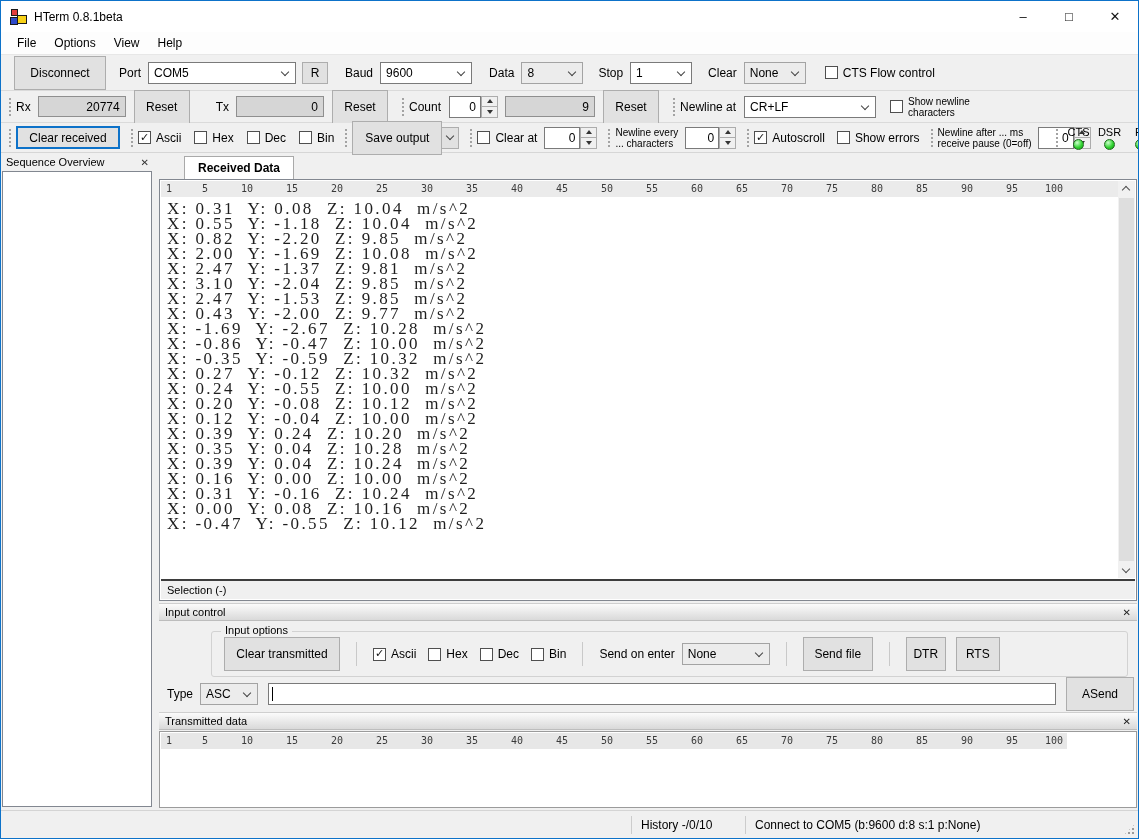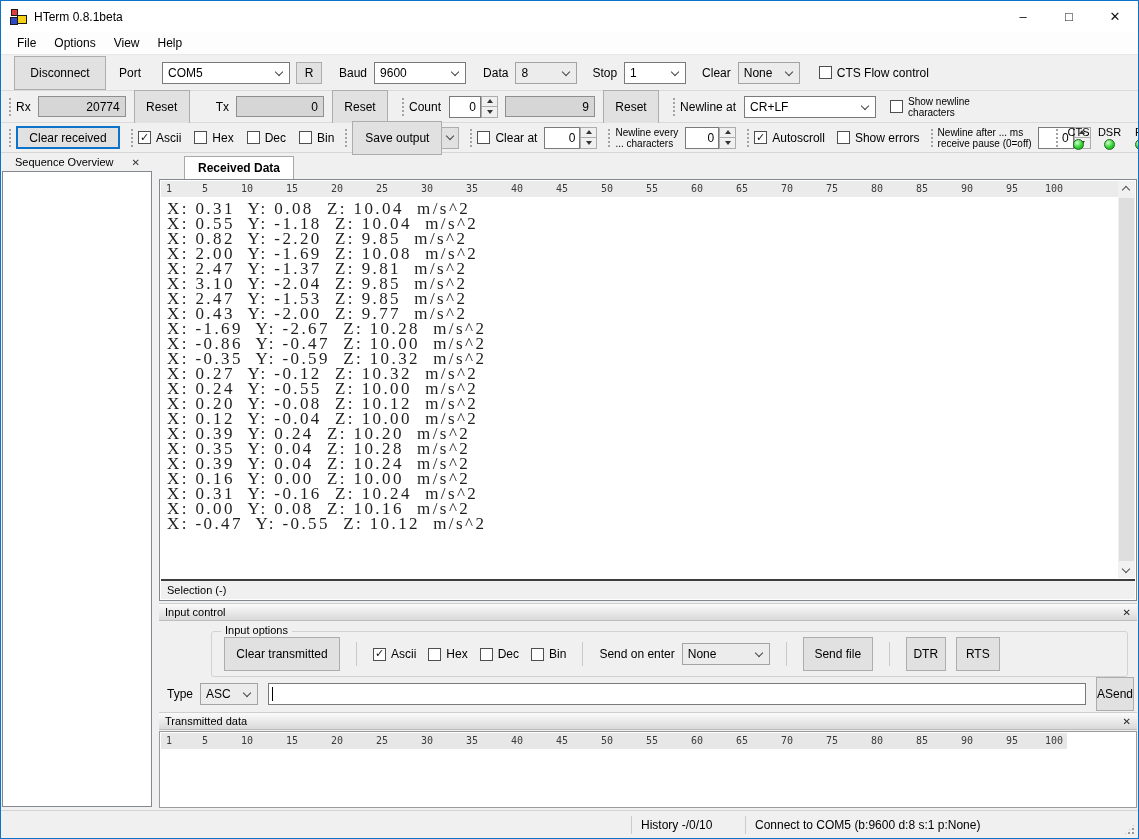--- a/index.html
+++ b/index.html
@@ -54,21 +54,21 @@
   .spin i + i { margin-top:-1px; }
   .spin i::after { content:""; position:absolute; left:50%; top:50%; transform:translate(-50%,-50%); }
   .spin .up::after { border-left:3px solid transparent; border-right:3px solid transparent; border-bottom:4px solid #333; }
   .spin .dn::after { border-left:3px solid transparent; border-right:3px solid transparent; border-top:4px solid #333; }
   .ledblock { position:absolute; left:1047px; top:0; height:100%; display:flex; align-items:center; }
   .ledg { width:31px; display:flex; flex-direction:column; align-items:center; font-size:11px; line-height:12px; flex:none; }
   .led { width:11px; height:11px; border-radius:50%; border:1px solid #1d6b1d; margin-top:1px;
          background:radial-gradient(circle at 35% 30%, #ccffcc, var(--led,#33d433) 55%, #0c9a0c); }
   
   .dock-left { position:absolute; left:0; top:152px; width:153px; bottom:29px; }
-  .seq-hdr { height:18px; display:flex; align-items:center; padding:0 14px; font-size:11px; }
+  .seq-hdr { height:18px; display:flex; align-items:center; padding:0 5px; font-size:11px; }
   .seq-close { margin-left:auto; font-size:10px; color:#333; }
   .seq-list { position:absolute; top:18px; left:1px; right:2px; bottom:2px; background:#fff; border:1px solid #828790; }
   .main { position:absolute; left:158px; top:153px; width:979px; bottom:29px; }
   .tabbar { position:relative; height:25px; }
   .tab { position:absolute; left:25px; top:2px; height:23px; background:#fff; border:1px solid #a9a9a9;
          border-bottom:none; display:flex; align-items:center; padding:0 13px; font-weight:bold; z-index:2; }
   .rx-view { position:absolute; top:25px; left:0; right:1px; height:422px; background:#fff; border:1px solid #828790; }
   .ruler { position:absolute; top:1px; left:1px; right:18px; height:16px; background:#ebebeb;
            font-family:"DejaVu Sans Mono",monospace; font-size:10px; color:#3a3a3a; }
   .tick { position:absolute; top:2px; transform:translateX(-100%); }
@@ -131,21 +131,21 @@
   <div class="menubar">
     <span class="menu-item">File</span>
     <span class="menu-item">Options</span>
     <span class="menu-item">View</span>
     <span class="menu-item">Help</span>
   </div>
 
   <div class="tb tb1">
     <span class="btn" style="width:92px">Disconnect</span>
     <span class="lbl" style="margin-left:13px">Port</span>
-    <span class="combo" style="width:128px;margin-left:21px">
+    <span class="combo" style="width:148px;margin-left:7px">
       <span>COM5</span>
         <i class="chev"></i>
     </span>
     <span class="btn small" style="width:26px;margin-left:6px;padding:0">R</span>
     <span class="lbl" style="margin-left:17px">Baud</span>
     <span class="combo" style="width:92px;margin-left:7px">
       <span>9600</span>
         <i class="chev"></i>
     </span>
     <span class="lbl" style="margin-left:17px">Data</span>
@@ -346,21 +346,21 @@
     <div class="type-row">
       <span class="lbl">Type</span>
       <span class="combo dis" style="width:58px;margin-left:7px">
         <span>ASC</span>
           <i class="chev"></i>
       </span>
       <span class="text-input">
         <i class="caret"></i>
         <span></span>
       </span>
-      <span class="btn" style="width:38px">ASend</span>
+      <span class="btn" style="width:68px">ASend</span>
     </div>
 
     <div class="dock-hdr tx-hdr">
       <span>Transmitted data</span>
       <span class="dock-close">✕</span>
     </div>
     <div class="tx-view">
       <div class="ruler tx">
           <span class="tick" style="left: 11px;">1</span>
           <span class="tick" style="left: 47px;">5</span>

